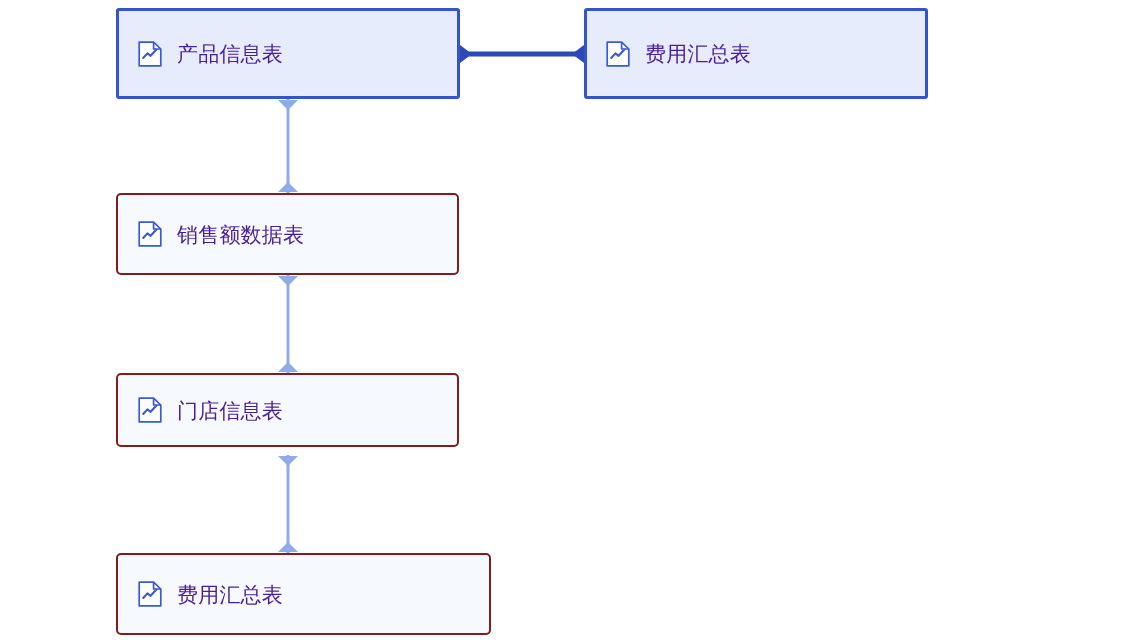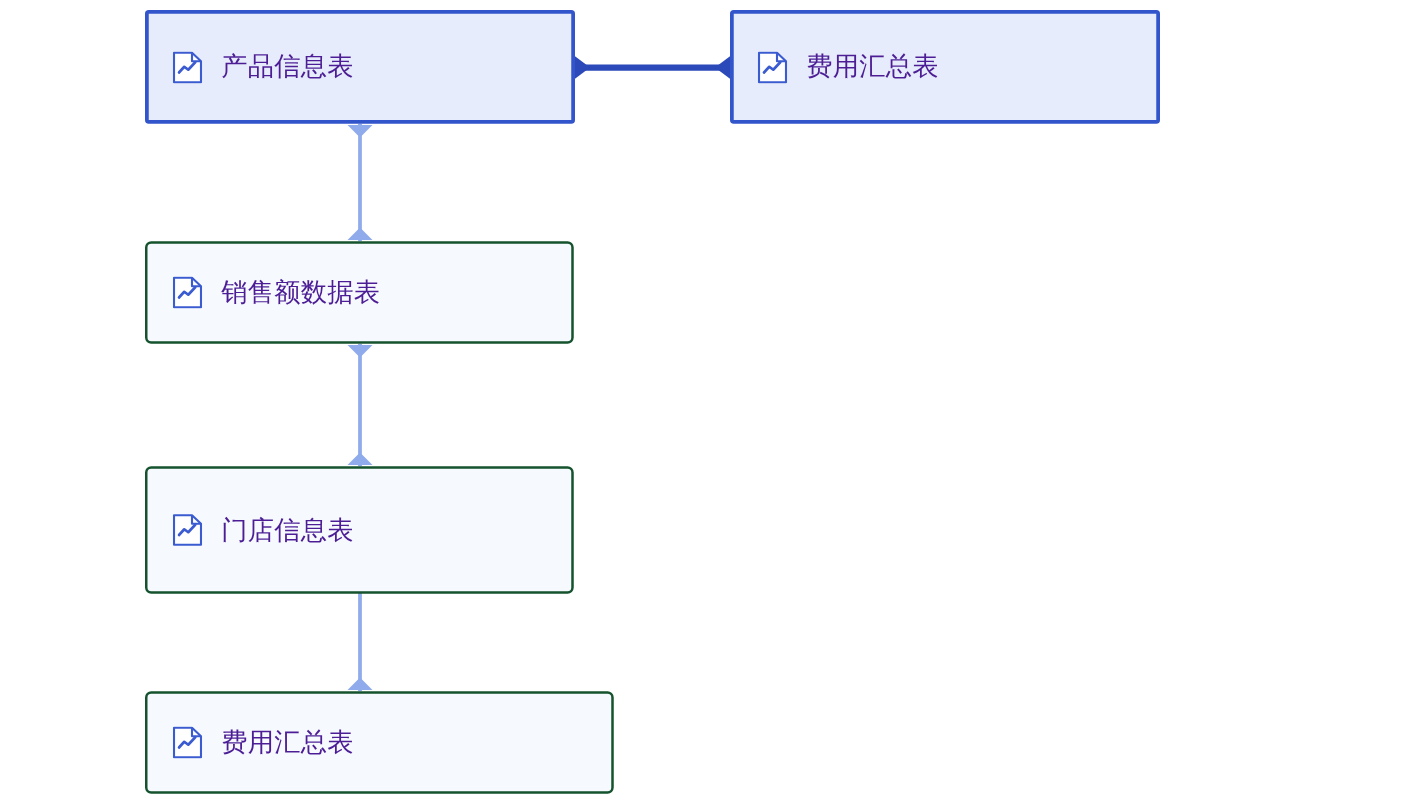--- a/index.html
+++ b/index.html
@@ -41,21 +41,21 @@
     z-index: 2;
   }
 
   .node.primary {
     border: 3px solid #3355cc;
     background: #e6ecfb;
     border-radius: 3px;
   }
 
   .node.secondary {
-    border: 2px solid #14532d;
+    border: 2px solid #7f1d1d;
     background: #f6faff;
     border-radius: 5px;
   }
 
   .node-icon {
     flex: 0 0 auto;
     width: 24px;
     height: 26px;
     margin-left: 19px;
     display: block;
@@ -127,21 +127,21 @@
 
   <div class="node secondary" style="left:116px; top:193px; width:343px; height:82px;">
     <svg class="node-icon" viewBox="0 0 24 26">
       <path d="M1.2 1.2 H15.6 L22.8 8.0 V24.8 H1.2 Z" fill="#ffffff" stroke="#3b5bd0" stroke-width="1.7" stroke-linejoin="round"></path>
       <path d="M15.6 1.2 V8.0 H22.8" fill="none" stroke="#3b5bd0" stroke-width="1.7" stroke-linejoin="round"></path>
       <polyline points="5.2,17.0 9.4,12.4 12.6,14.8 18.2,8.8" fill="none" stroke="#3b5bd0" stroke-width="2.1" stroke-linecap="round" stroke-linejoin="round"></polyline>
     </svg>
     <span class="node-label">销售额数据表</span>
   </div>
 
-  <div class="node secondary" style="left:116px; top:373px; width:343px; height:102px;">
+  <div class="node secondary" style="left:116px; top:373px; width:343px; height:74px;">
     <svg class="node-icon" viewBox="0 0 24 26">
       <path d="M1.2 1.2 H15.6 L22.8 8.0 V24.8 H1.2 Z" fill="#ffffff" stroke="#3b5bd0" stroke-width="1.7" stroke-linejoin="round"></path>
       <path d="M15.6 1.2 V8.0 H22.8" fill="none" stroke="#3b5bd0" stroke-width="1.7" stroke-linejoin="round"></path>
       <polyline points="5.2,17.0 9.4,12.4 12.6,14.8 18.2,8.8" fill="none" stroke="#3b5bd0" stroke-width="2.1" stroke-linecap="round" stroke-linejoin="round"></polyline>
     </svg>
     <span class="node-label">门店信息表</span>
   </div>
 
   <div class="node secondary" style="left:116px; top:553px; width:375px; height:82px;">
     <svg class="node-icon" viewBox="0 0 24 26">

